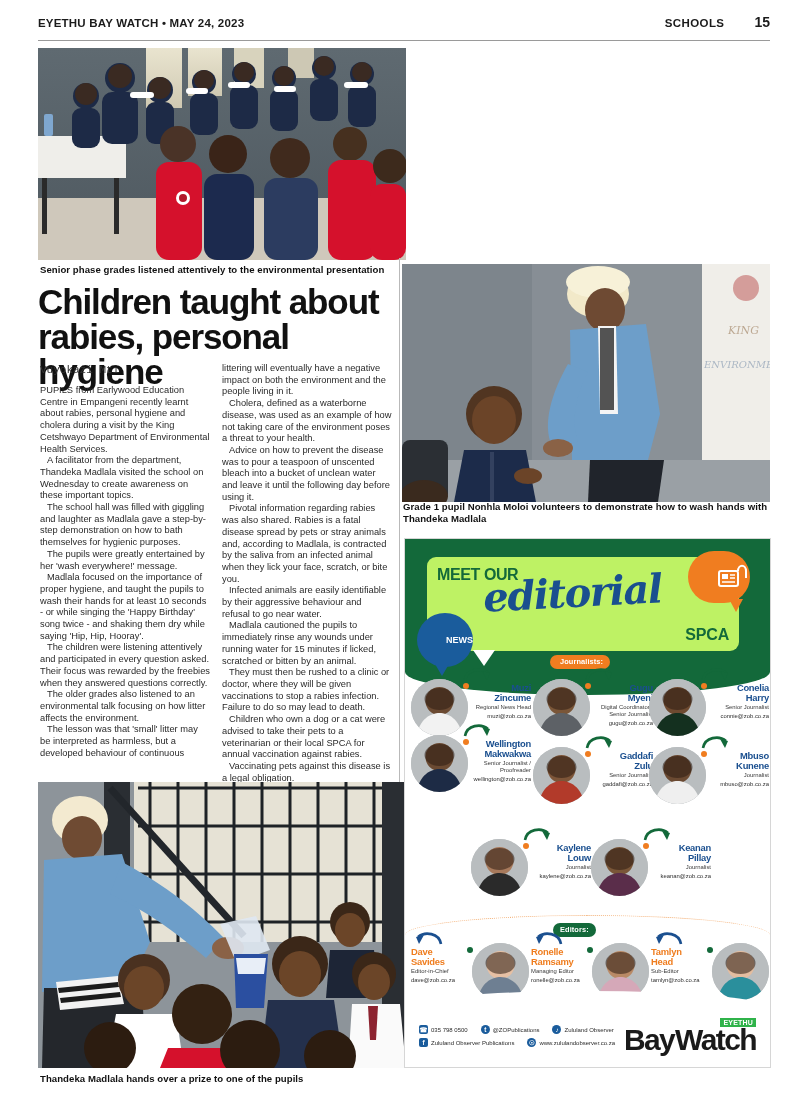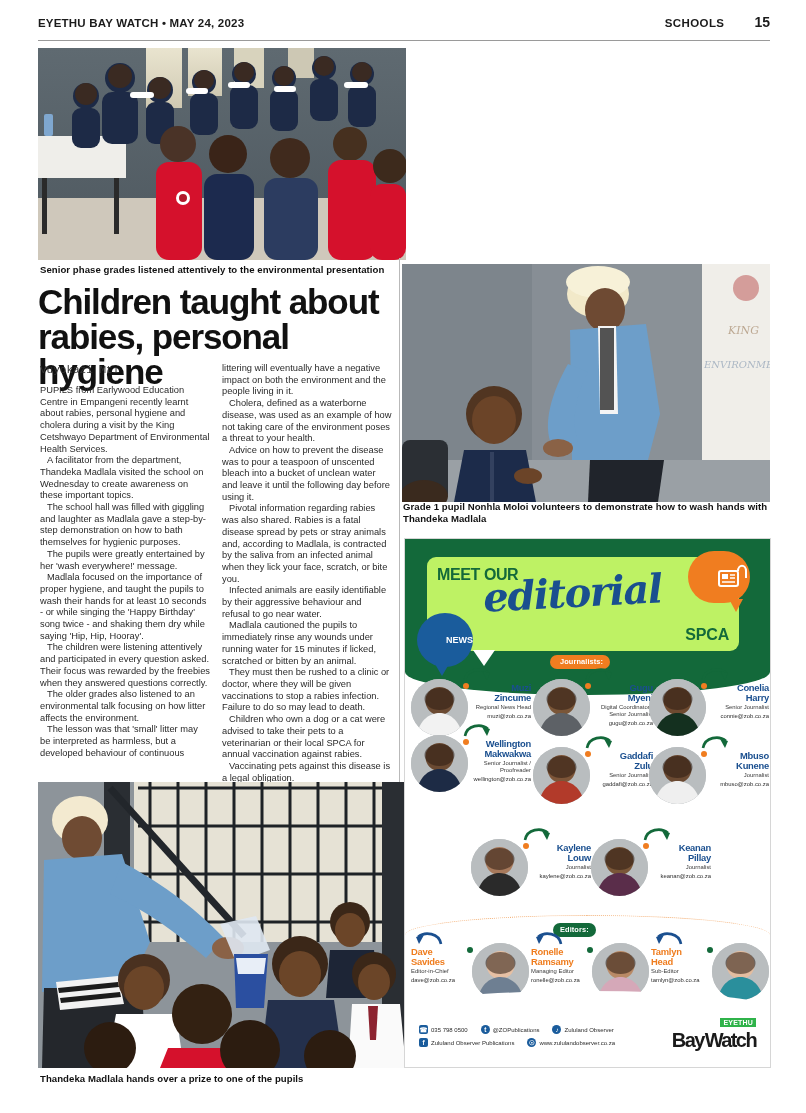--- a/index.html
+++ b/index.html
@@ -203,21 +203,21 @@
     color: #fff; font-size: 6.4px; line-height: 9px; text-align: center; font-weight: bold;
   }
   .cico.circ { border-radius: 50%; }
   .ctext { font-size: 6px; color: #2b2b2b; }
 
   .baywatch-logo {
     position: absolute; right: 14px; bottom: 14px;
     display: flex; align-items: flex-end; gap: 1px;
   }
   .bw-word {
-    font-size: 20px; font-weight: bold; letter-spacing: -1.6px; color: #1a1a1a;
+    font-size: 30px; font-weight: bold; letter-spacing: -1.6px; color: #1a1a1a;
     line-height: 26px;
   }
   .bw-eyethu {
     position: absolute; right: 0; top: -9px;
     background: #2fb34a; color: #ffffff; font-size: 7px; font-weight: bold;
     padding: 1px 3px; letter-spacing: .2px;
   }
   .bw-wrap { position: relative; display: flex; align-items: center; }
 
   .credit-vert {

